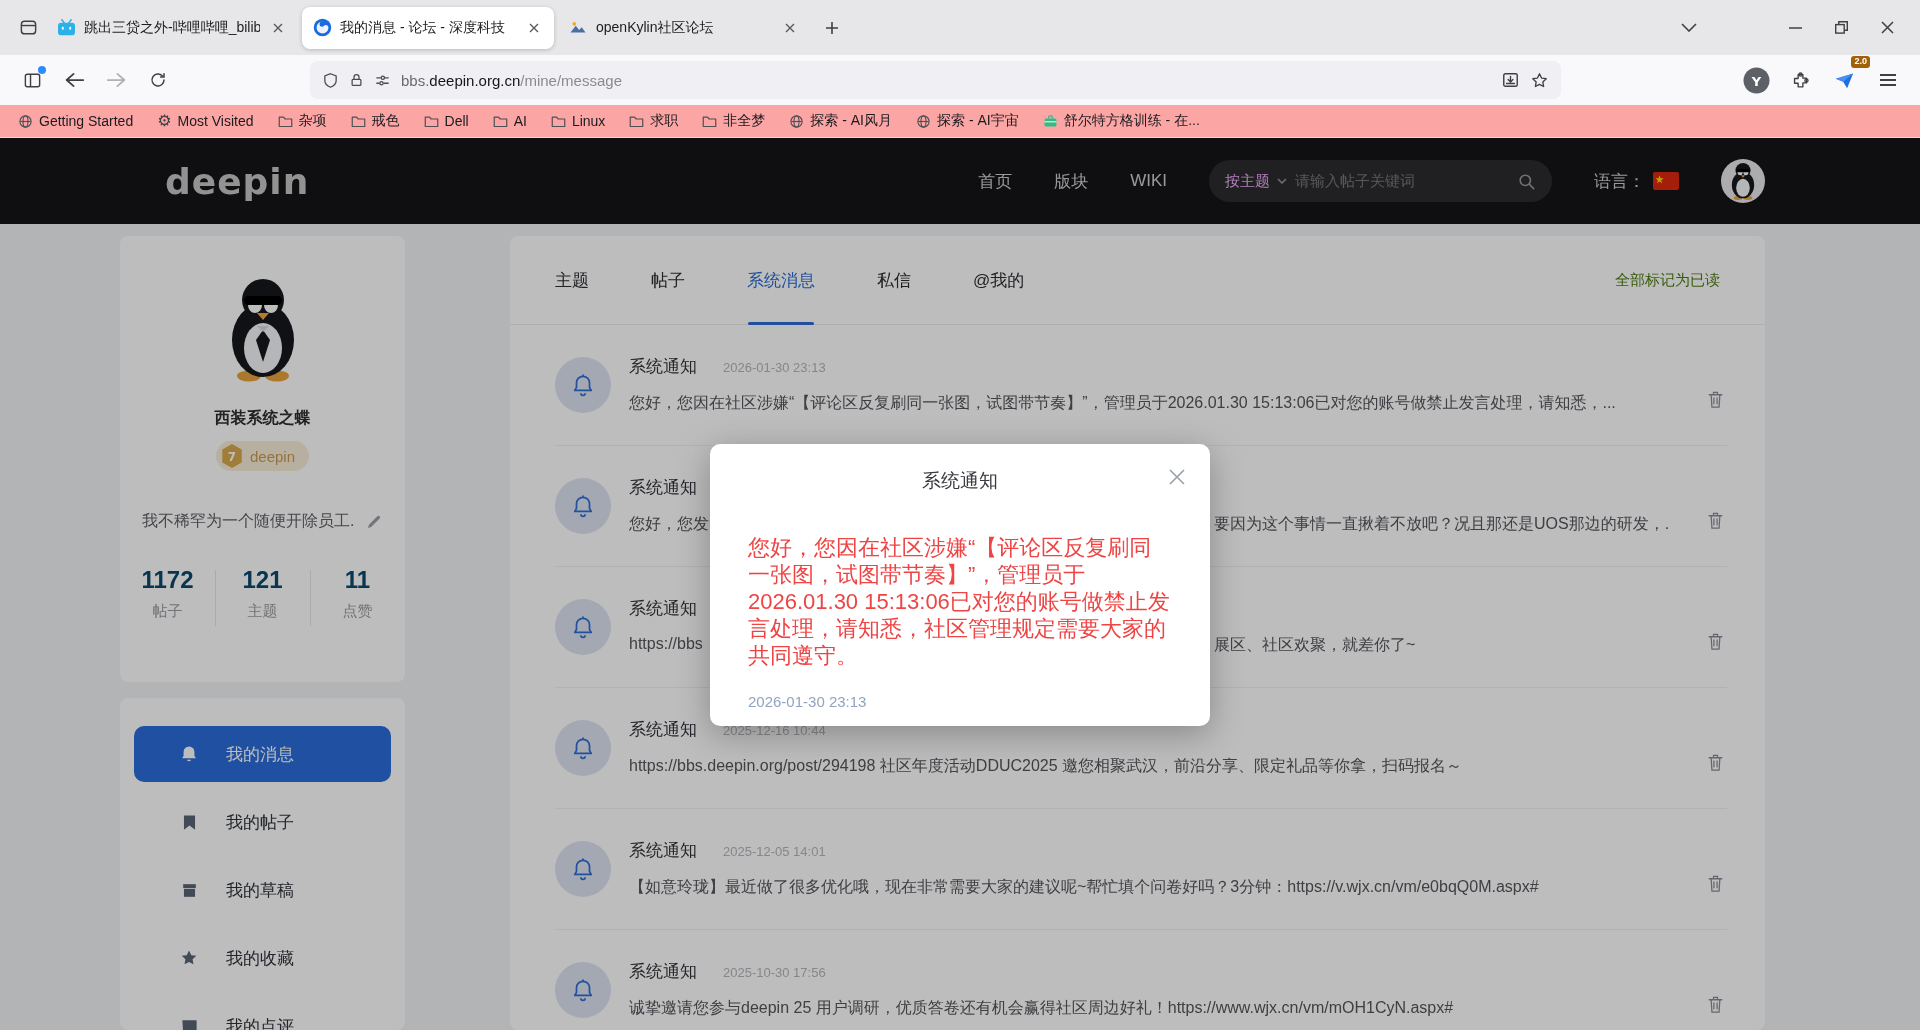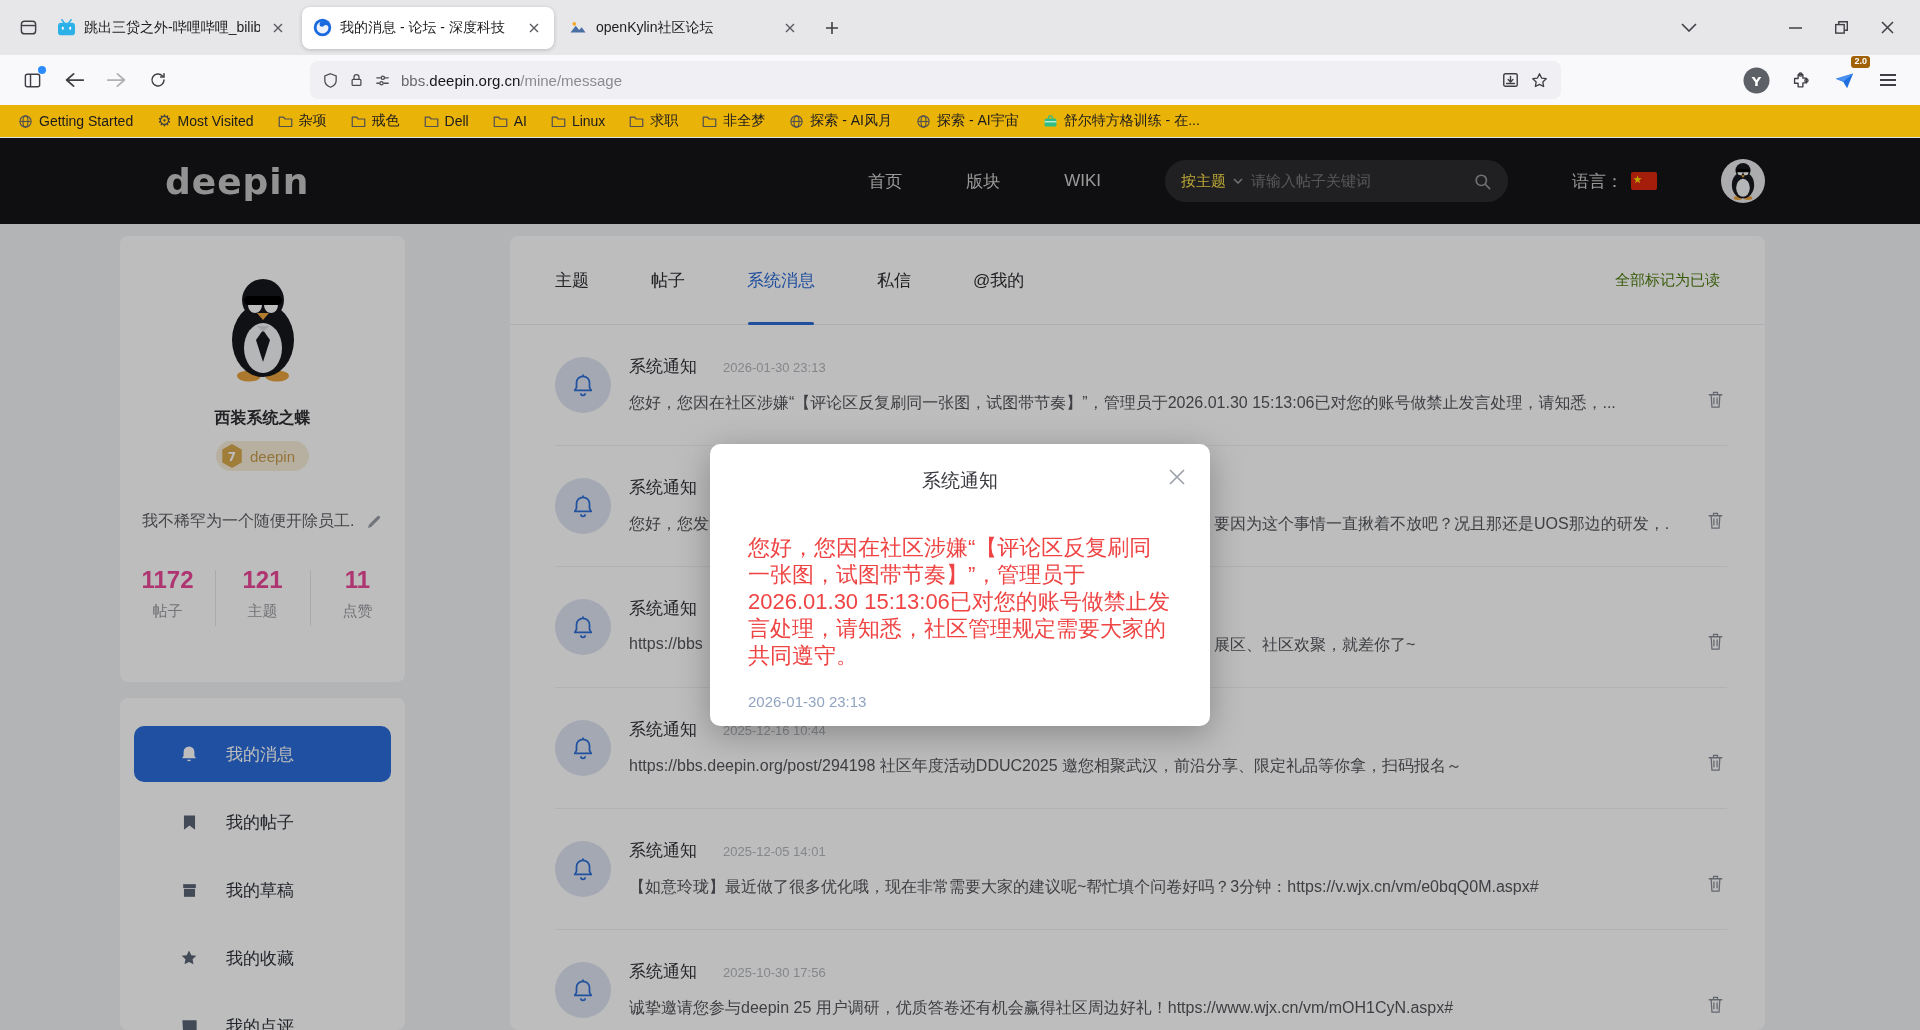--- a/index.html
+++ b/index.html
@@ -25,52 +25,52 @@
   .urlbar { margin-left:128px; width:1251px; height:38px; background:#f0f0f4; border-radius:8px;
     display:flex; align-items:center; padding:0 12px; gap:10px; flex:0 0 auto; }
   .url { font-size:15px; display:flex; white-space:nowrap; }
   .url .p1 { color:#69696e; } .url .p2 { color:#17171a; } .url .p3 { color:#8a8a90; }
   .urlspacer { flex:1; }
   .ext { position:relative; }
   .ext-badge { position:absolute; top:-6px; right:-8px; background:#a16207; color:#fff; font-size:9px;
     font-weight:bold; border-radius:3px; padding:1px 3px; line-height:1.1; }
   .tb-right { margin-left:auto; display:flex; align-items:center; gap:8px; }
 
-  .bookmarks { height:33px; background:#eab308; display:flex; align-items:center; padding:0 18px; gap:24px;
+  .bookmarks { height:33px; background:#fca5a5; display:flex; align-items:center; padding:0 18px; gap:24px;
     font-size:14px; color:#1b1b1f; border-bottom:1px solid #e0e0e4; }
   .bm { display:flex; align-items:center; gap:6px; white-space:nowrap; flex:0 0 auto; }
 
   
   .site { position:relative; height:892px; overflow:hidden; }
   .site-header { height:86px; background:#151517; display:flex; align-items:center; padding:0 155px 0 165px; }
   .logo { font-family:"DejaVu Sans",sans-serif; font-size:36px; font-weight:600; color:#c6c6c6; letter-spacing:1px; }
-  .hnav { margin-left:auto; display:flex; align-items:center; gap:64px; color:#cfcfcf; font-size:17px; }
+  .hnav { margin-left:auto; display:flex; align-items:center; gap:42px; color:#cfcfcf; font-size:17px; }
   .hnav-item { cursor:default; }
   .hsearch { width:343px; height:42px; background:#2c2c2e; border-radius:21px; display:flex; align-items:center;
     padding:0 16px; gap:8px; font-size:15px; }
-  .hfilter { color:#fde047; display:flex; align-items:center; gap:7px; white-space:nowrap; }
+  .hfilter { color:#f0abfc; display:flex; align-items:center; gap:7px; white-space:nowrap; }
   .hplaceholder { color:#77777c; flex:1; white-space:nowrap; overflow:hidden; }
   .hlang { display:flex; align-items:center; gap:8px; color:#cfcfcf; }
   .havatar { width:44px; height:44px; border-radius:50%; background:#e9e9ec; display:grid; place-items:center; overflow:hidden; }
 
   .page-body { display:flex; padding:12px 0 0 120px; background:#f2f3f5; height:806px; }
   .card { background:#fff; border-radius:8px; }
 
   .sidebar { width:285px; flex:0 0 285px; }
   .profile-card { height:446px; display:flex; flex-direction:column; align-items:center; }
   .pavatar { margin-top:40px; }
   .pname { margin-top:26px; font-size:16px; font-weight:600; color:#2e2e33; }
   .pbadge { margin-top:12px; background:#f7eed8; border-radius:15px; height:30px; display:flex; align-items:center;
     gap:6px; padding:0 14px 0 4px; color:#c79b4e; font-size:15px; }
   .pbio { margin-top:40px; width:100%; padding:0 22px; display:flex; align-items:center; gap:10px; }
   .pbio-text { flex:1; font-size:16px; color:#5f5f66; white-space:nowrap; overflow:hidden; }
   .pstats { margin-top:34px; display:flex; width:100%; }
   .statcol { flex:1; text-align:center; position:relative; }
   .statcol + .statcol::before { content:""; position:absolute; left:0; top:4px; height:56px; width:1px; background:#e6e6ea; }
-  .stat-v { font-size:24px; font-weight:600; color:#ec4899; }
+  .stat-v { font-size:24px; font-weight:600; color:#0c4a6e; }
   .stat-l { margin-top:8px; font-size:15px; color:#9a9aa1; }
 
   .menu-card { margin-top:16px; height:332px; padding:28px 14px; display:flex; flex-direction:column; gap:12px; overflow:hidden; }
   .mitem { height:56px; border-radius:10px; display:flex; align-items:center; gap:26px; padding-left:44px;
     color:#30343c; font-size:17px; flex:0 0 auto; }
   .mitem .micon { color:#5a6577; display:grid; place-items:center; width:22px; }
   .mitem.active { background:#2b6cd9; color:#fff; }
   .mitem.active .micon { color:#fff; }
 
   .main-card { margin-left:105px; width:1255px; height:794px; overflow:hidden; }

